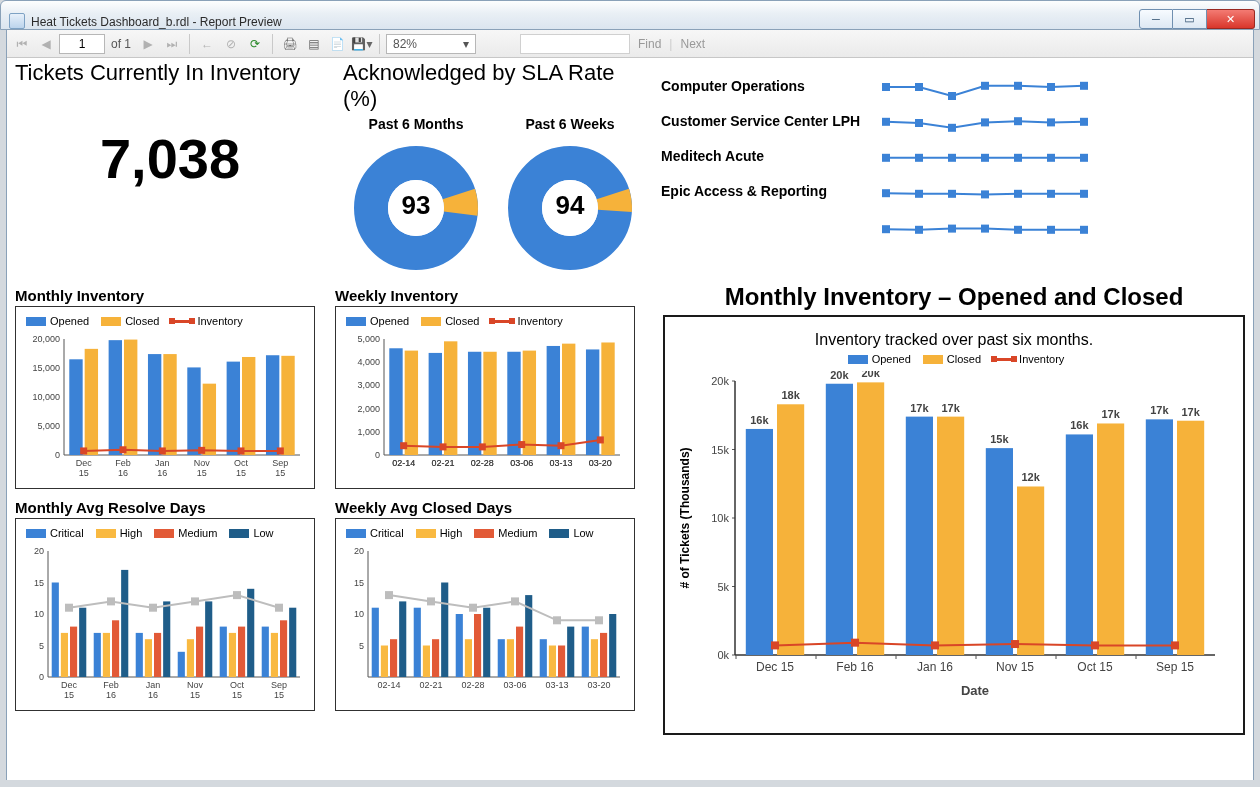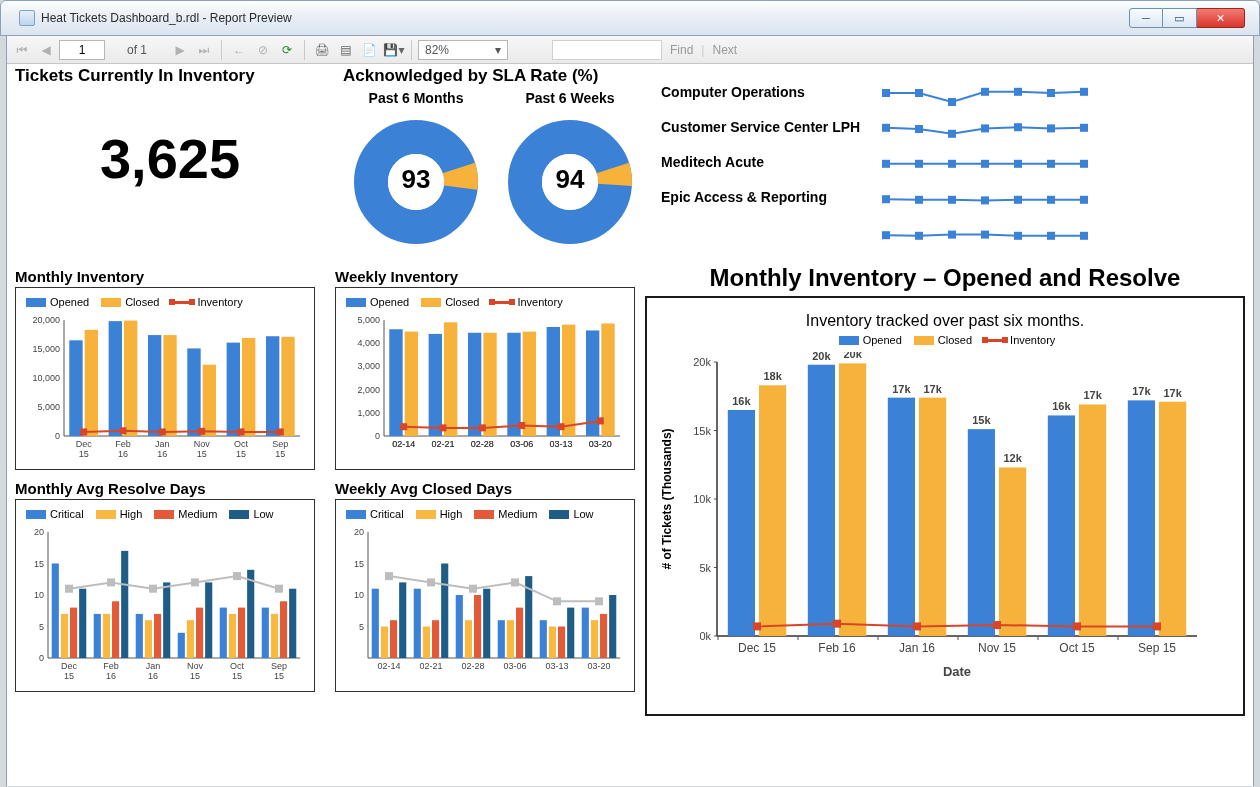--- a/index.html
+++ b/index.html
@@ -9,27 +9,27 @@
     background: #d4d9de;
     font-size: 12px;
     color: #000;
     width: 1260px;
     height: 787px;
     overflow: hidden;
     position: relative;
   }
   
   .titlebar {
-    height: 36px;
+    height: 30px;
     background: linear-gradient(#fdfefe, #e9eff5 45%, #dbe5ef);
     border: 1px solid #8aa1b8;
     border-radius: 6px 6px 0 0;
     display: flex;
-    align-items: center;
-    padding: 0 14px;
+    align-items: flex-end;
+    padding: 0 4px;
     position: relative;
   }
   .titlebar .app-icon {
     width: 16px; height: 16px; margin: 0 6px 0 4px;
     background: linear-gradient(#e7f0fa,#bcd4ec);
     border: 1px solid #7ea2c4; border-radius: 2px;
   }
   .titlebar .title { flex: 1; font-size: 12px; color: #2b2b2b;}
   .win-controls { display:flex; gap:0; }
   .win-btn {
@@ -80,31 +80,31 @@
   .zoom-field {
     width: 90px; height:20px;
     border:1px solid #b7b7b7; background:#fff;
     font-size:12px; padding:1px 6px; display:flex; align-items:center; justify-content:space-between;
   }
   .find-field {
     width: 110px; height:20px;
     border:1px solid #d0d0d0; background:#fff;
     font-size:12px; padding:1px 4px;
   }
-  .tb-label { font-size:12px; color:#555; margin: 0 20px; }
+  .tb-label { font-size:12px; color:#555; margin: 0 4px; }
   .tb-link { color:#999; margin:0 6px; }
   
   .report {
     position: relative;
     height: 720px;
     background:#fff;
     padding: 0 8px 4px 8px;
   }
   .row1 { display:flex; gap: 18px; margin-top:2px; }
-  .kpi-title { font-size:17px; font-weight:bold; }
+  .kpi-title { font-size:22px; font-weight:normal; }
   .kpi-big {
     font-size: 56px; font-weight: bold; text-align:center;
     padding: 40px 0 0 0;
   }
   .col-kpi { width: 310px; }
   .col-sla { width: 300px; }
   .sla-row { display:flex; gap: 14px; justify-content:center; margin-top:4px;}
   .sla-sub { font-weight:bold; font-size:14px; text-align:center; }
   .donut-wrap { text-align:center; position:relative; width:140px; }
   .donut-val { position:absolute; top:50%; left:50%; transform:translate(-50%,-46%); font-size:26px; font-weight:bold; }
@@ -173,21 +173,21 @@
     <span style="color:#ccc">|</span>
     <span class="tb-link">Next</span>
   </div>
 
   <div class="report">
 
     <div class="row1">
 
       <div class="col-kpi">
         <div class="kpi-title">Tickets Currently In Inventory</div>
-        <div class="kpi-big">3,625</div>
+        <div class="kpi-big">7,038</div>
       </div>
 
       <div class="col-sla">
         <div class="kpi-title">Acknowledged by SLA Rate (%)</div>
         <div class="sla-row">
           <div class="donut-wrap">
             <div class="sla-sub">Past 6 Months</div>
             <svg width="140" height="140" id="donut-left">
                 <circle cx="70" cy="76" r="45" fill="none" stroke="#3b82d6" stroke-width="34"></circle>
                 <path d="M128.96550401029953,56.84094634875326 A62,62 0 0 1 131.51111148149764,83.77066048098686 L97.77921163680539,79.50933053980052 A28,28 0 0 0 96.6295824562643,67.34752415750147 Z" fill="#f6b23a"></path>
@@ -274,21 +274,21 @@
                   <rect x="138" y="11.8" width="8" height="8" fill="#3b82d6"></rect>
                   <rect x="171" y="11.8" width="8" height="8" fill="#3b82d6"></rect>
                   <rect x="204" y="11.8" width="8" height="8" fill="#3b82d6"></rect>
                 </svg>
               </div>
             </div>
         </div>
       </div>
     </div>
 
-    <div style="display:flex; margin-top:2px;">
+    <div style="display:flex; gap: 18px; margin-top:2px;">
       <div style="width:630px">
         <div class="mini-row">
           <div class="mini-col">
             <div class="mini-title">Monthly Inventory</div>
             <div class="mini-box">
               <div class="legend" id="leg-m-inv">
                   <span style="display: inline-flex; align-items: center;">
                     <span class="swatch" style="background: rgb(59, 130, 214);"></span>
                     <span>Opened</span>
                   </span>
@@ -545,21 +545,21 @@
                   <rect x="169" y="52.400000000000006" width="8" height="8" fill="#bdbdbd"></rect>
                   <rect x="211" y="71.3" width="8" height="8" fill="#bdbdbd"></rect>
                   <rect x="253" y="71.3" width="8" height="8" fill="#bdbdbd"></rect>
                 </svg>
             </div>
           </div>
         </div>
       </div>
 
       <div class="col-right">
-        <div class="big-title">Monthly Inventory – Opened and Resolve</div>
+        <div class="big-title">Monthly Inventory – Opened and Closed</div>
         <div class="big-box">
           <div class="big-sub">Inventory tracked over past six months.</div>
           <div class="legend" style="justify-content:center" id="leg-big">
               <span style="display: inline-flex; align-items: center;">
                 <span class="swatch" style="background: rgb(59, 130, 214);"></span>
                 <span>Opened</span>
               </span>
               <span style="display: inline-flex; align-items: center;">
                 <span class="swatch" style="background: rgb(246, 178, 58);"></span>
                 <span>Closed</span>

